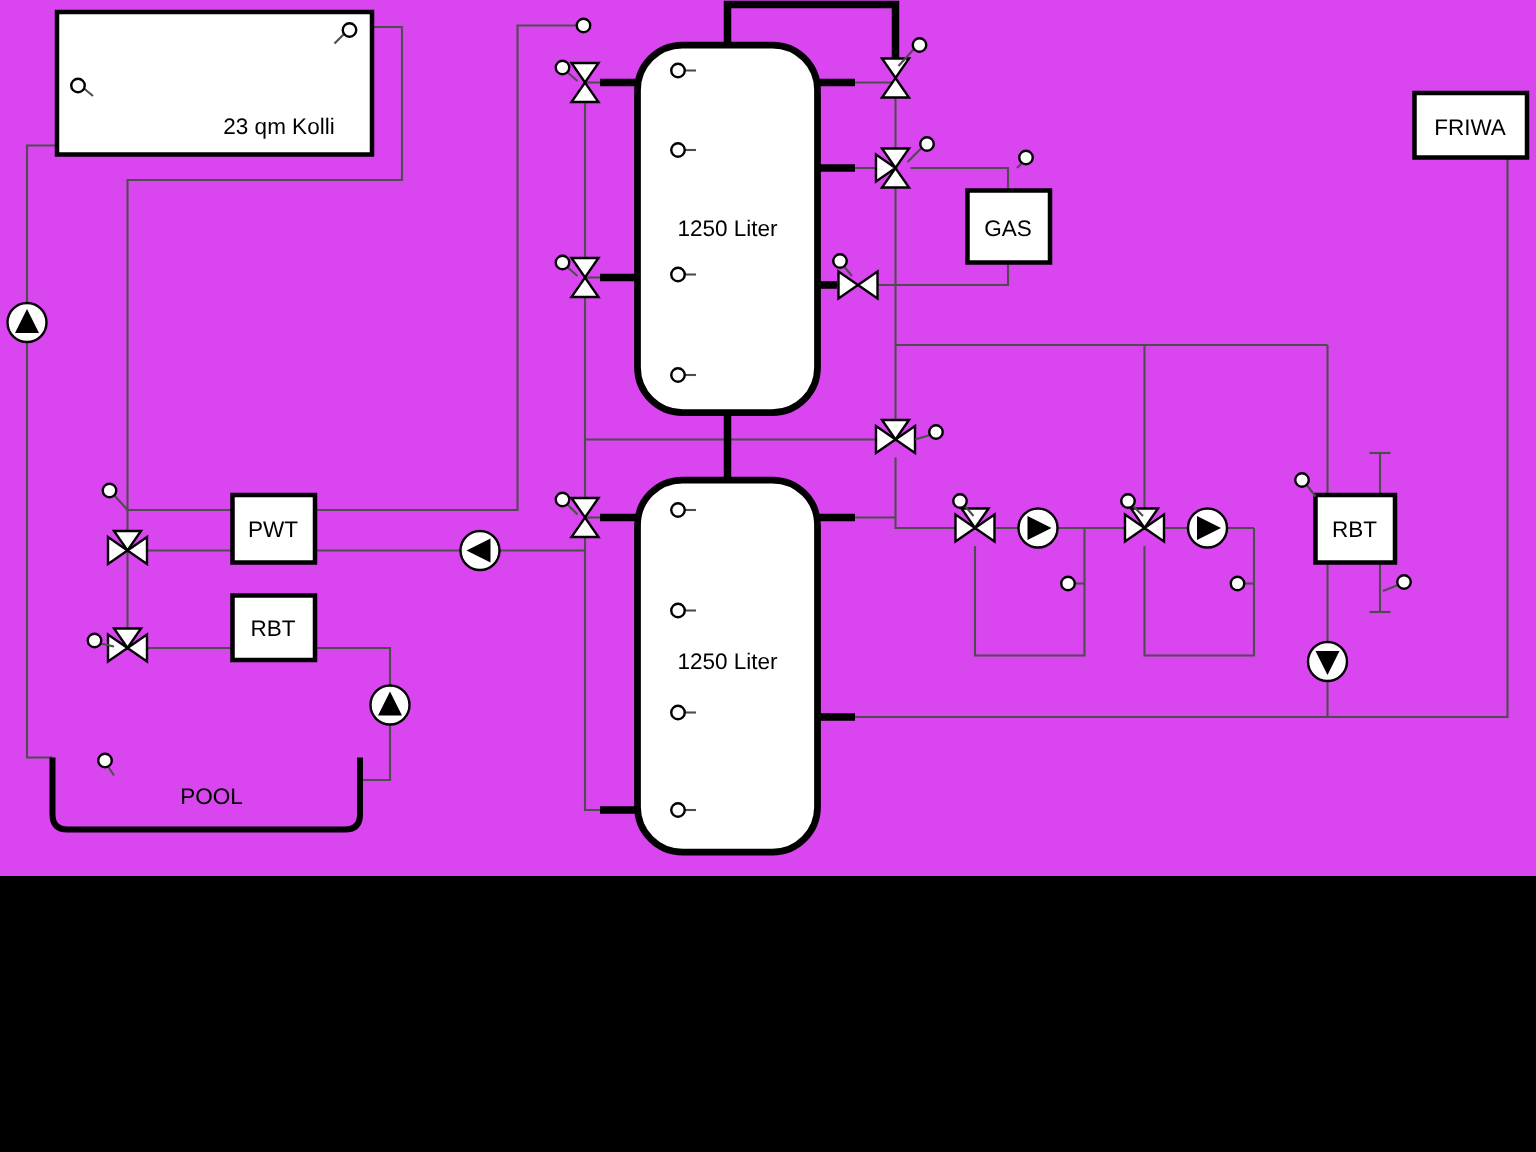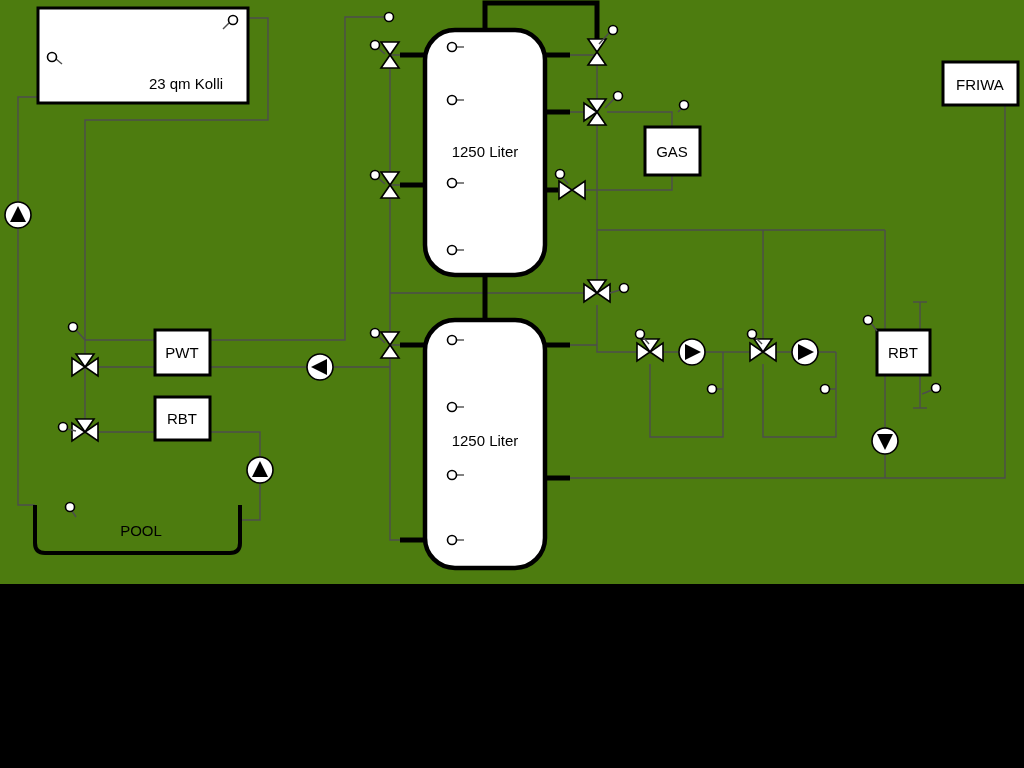--- a/index.html
+++ b/index.html
@@ -1,16 +1,16 @@
 <!DOCTYPE html>
 <html><head>
 <meta charset="utf-8">
 <style>
   html,body{margin:0;padding:0;background:#fff;}
-  .stage{position:relative;width:1024px;height:768px;background:#4d7c0f;overflow:hidden;}
+  .stage{position:relative;width:1024px;height:768px;background:#d946ef;overflow:hidden;}
   svg{display:block;}
   .thin{stroke:#4d4d4d;stroke-width:1.4;fill:none;}
   .thick{stroke:#000;stroke-width:5;fill:none;}
   .box{fill:#fff;stroke:#000;stroke-width:3;}
   .tank{fill:#fff;stroke:#000;stroke-width:4.5;}
   .pool{fill:none;stroke:#000;stroke-width:4;}
   .sym{fill:#fff;stroke:#000;stroke-width:1.6;}
   .pump-tri{fill:#000;stroke:none;}
   .lbl{font-family:"Liberation Sans",sans-serif;font-size:15px;fill:#000;}
   .band{fill:#000;}

